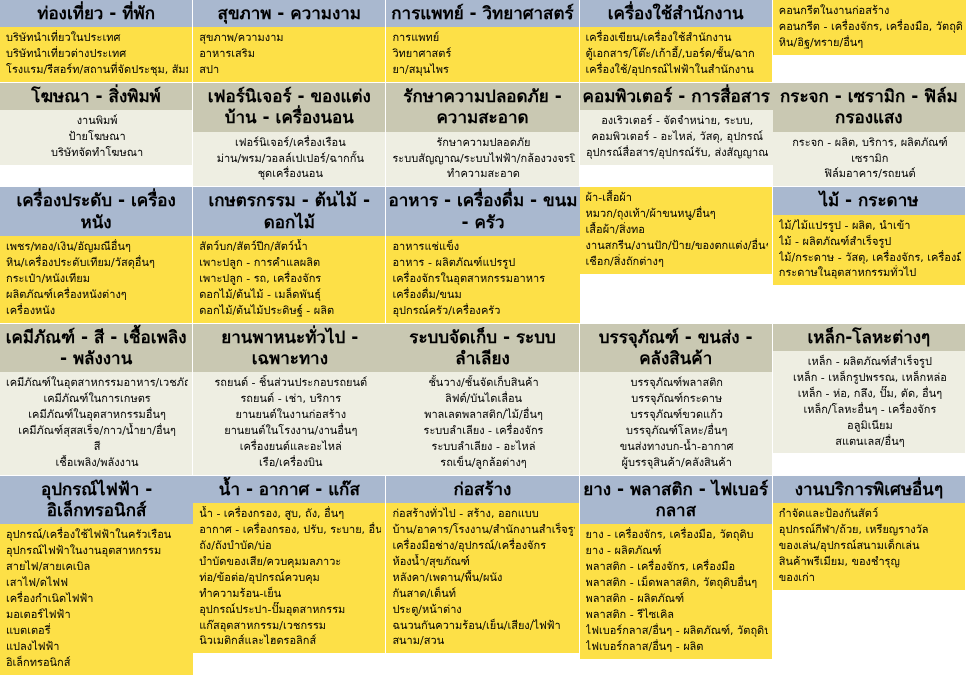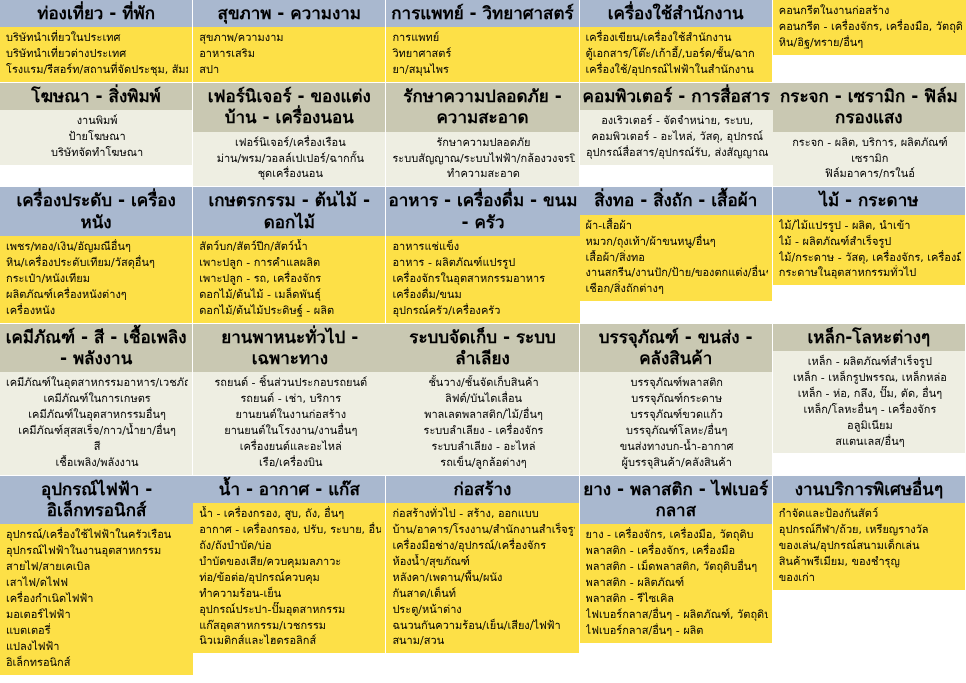--- a/index.html
+++ b/index.html
@@ -132,21 +132,21 @@
         <div class="cat-item">องเริวเตอร์ - จัดจำหน่าย, ระบบ,</div>
         <div class="cat-item">คอมพิวเตอร์ - อะไหล่, วัสดุ, อุปกรณ์</div>
         <div class="cat-item">อุปกรณ์สื่อสาร/อุปกรณ์รับ, ส่งสัญญาณ</div>
       </div>
     </div>
     <div class="cat band-b">
       <div class="cat-head">กระจก - เซรามิก - ฟิล์มกรองแสง</div>
       <div class="cat-body">
         <div class="cat-item">กระจก - ผลิต, บริการ, ผลิตภัณฑ์</div>
         <div class="cat-item">เซรามิก</div>
-        <div class="cat-item">ฟิล์มอาคาร/กรในอ์</div>
+        <div class="cat-item">ฟิล์มอาคาร/รถยนต์</div>
       </div>
     </div>
     <div class="row-sep"></div>
     <div class="cat band-a">
       <div class="cat-head">เครื่องประดับ - เครื่องหนัง</div>
       <div class="cat-body">
         <div class="cat-item">เพชร/ทอง/เงิน/อัญมณีอื่นๆ</div>
         <div class="cat-item">หิน/เครื่องประดับเทียม/วัสดุอื่นๆ</div>
         <div class="cat-item">กระเป๋า/หนังเทียม</div>
         <div class="cat-item">ผลิตภัณฑ์เครื่องหนังต่างๆ</div>
@@ -167,21 +167,20 @@
       <div class="cat-head">อาหาร - เครื่องดื่ม - ขนม - ครัว</div>
       <div class="cat-body">
         <div class="cat-item">อาหารแช่แข็ง</div>
         <div class="cat-item">อาหาร - ผลิตภัณฑ์แปรรูป</div>
         <div class="cat-item">เครื่องจักรในอุตสาหกรรมอาหาร</div>
         <div class="cat-item">เครื่องดื่ม/ขนม</div>
         <div class="cat-item">อุปกรณ์ครัว/เครื่องครัว</div>
       </div>
     </div>
     <div class="cat band-a">
-      <div class="cat-head">สิ่งทอ - สิ่งถัก - เสื้อผ้า</div>
       <div class="cat-body">
         <div class="cat-item">ผ้า-เสื้อผ้า</div>
         <div class="cat-item">หมวก/ถุงเท้า/ผ้าขนหนู/อื่นๆ</div>
         <div class="cat-item">เสื้อผ้า/สิ่งทอ</div>
         <div class="cat-item">งานสกรีน/งานปัก/ป้าย/ของตกแต่ง/อื่นๆ</div>
         <div class="cat-item">เชือก/สิ่งถักต่างๆ</div>
       </div>
     </div>
     <div class="cat band-a">
       <div class="cat-head">ไม้ - กระดาษ</div>
@@ -288,20 +287,21 @@
         <div class="cat-item">กันสาด/เต็นท์</div>
         <div class="cat-item">ประตู/หน้าต่าง</div>
         <div class="cat-item">ฉนวนกันความร้อน/เย็น/เสียง/ไฟฟ้า</div>
         <div class="cat-item">สนาม/สวน</div>
       </div>
     </div>
     <div class="cat band-a">
       <div class="cat-head">ยาง - พลาสติก - ไฟเบอร์กลาส</div>
       <div class="cat-body">
         <div class="cat-item">ยาง - เครื่องจักร, เครื่องมือ, วัตถุดิบ</div>
+        <div class="cat-item">ยาง - ผลิตภัณฑ์</div>
         <div class="cat-item">พลาสติก - เครื่องจักร, เครื่องมือ</div>
         <div class="cat-item">พลาสติก - เม็ดพลาสติก, วัตถุดิบอื่นๆ</div>
         <div class="cat-item">พลาสติก - ผลิตภัณฑ์</div>
         <div class="cat-item">พลาสติก - รีไซเคิล</div>
         <div class="cat-item">ไฟเบอร์กลาส/อื่นๆ - ผลิตภัณฑ์, วัตถุดิบ</div>
         <div class="cat-item">ไฟเบอร์กลาส/อื่นๆ - ผลิต</div>
       </div>
     </div>
     <div class="cat band-a">
       <div class="cat-head">งานบริการพิเศษอื่นๆ</div>

